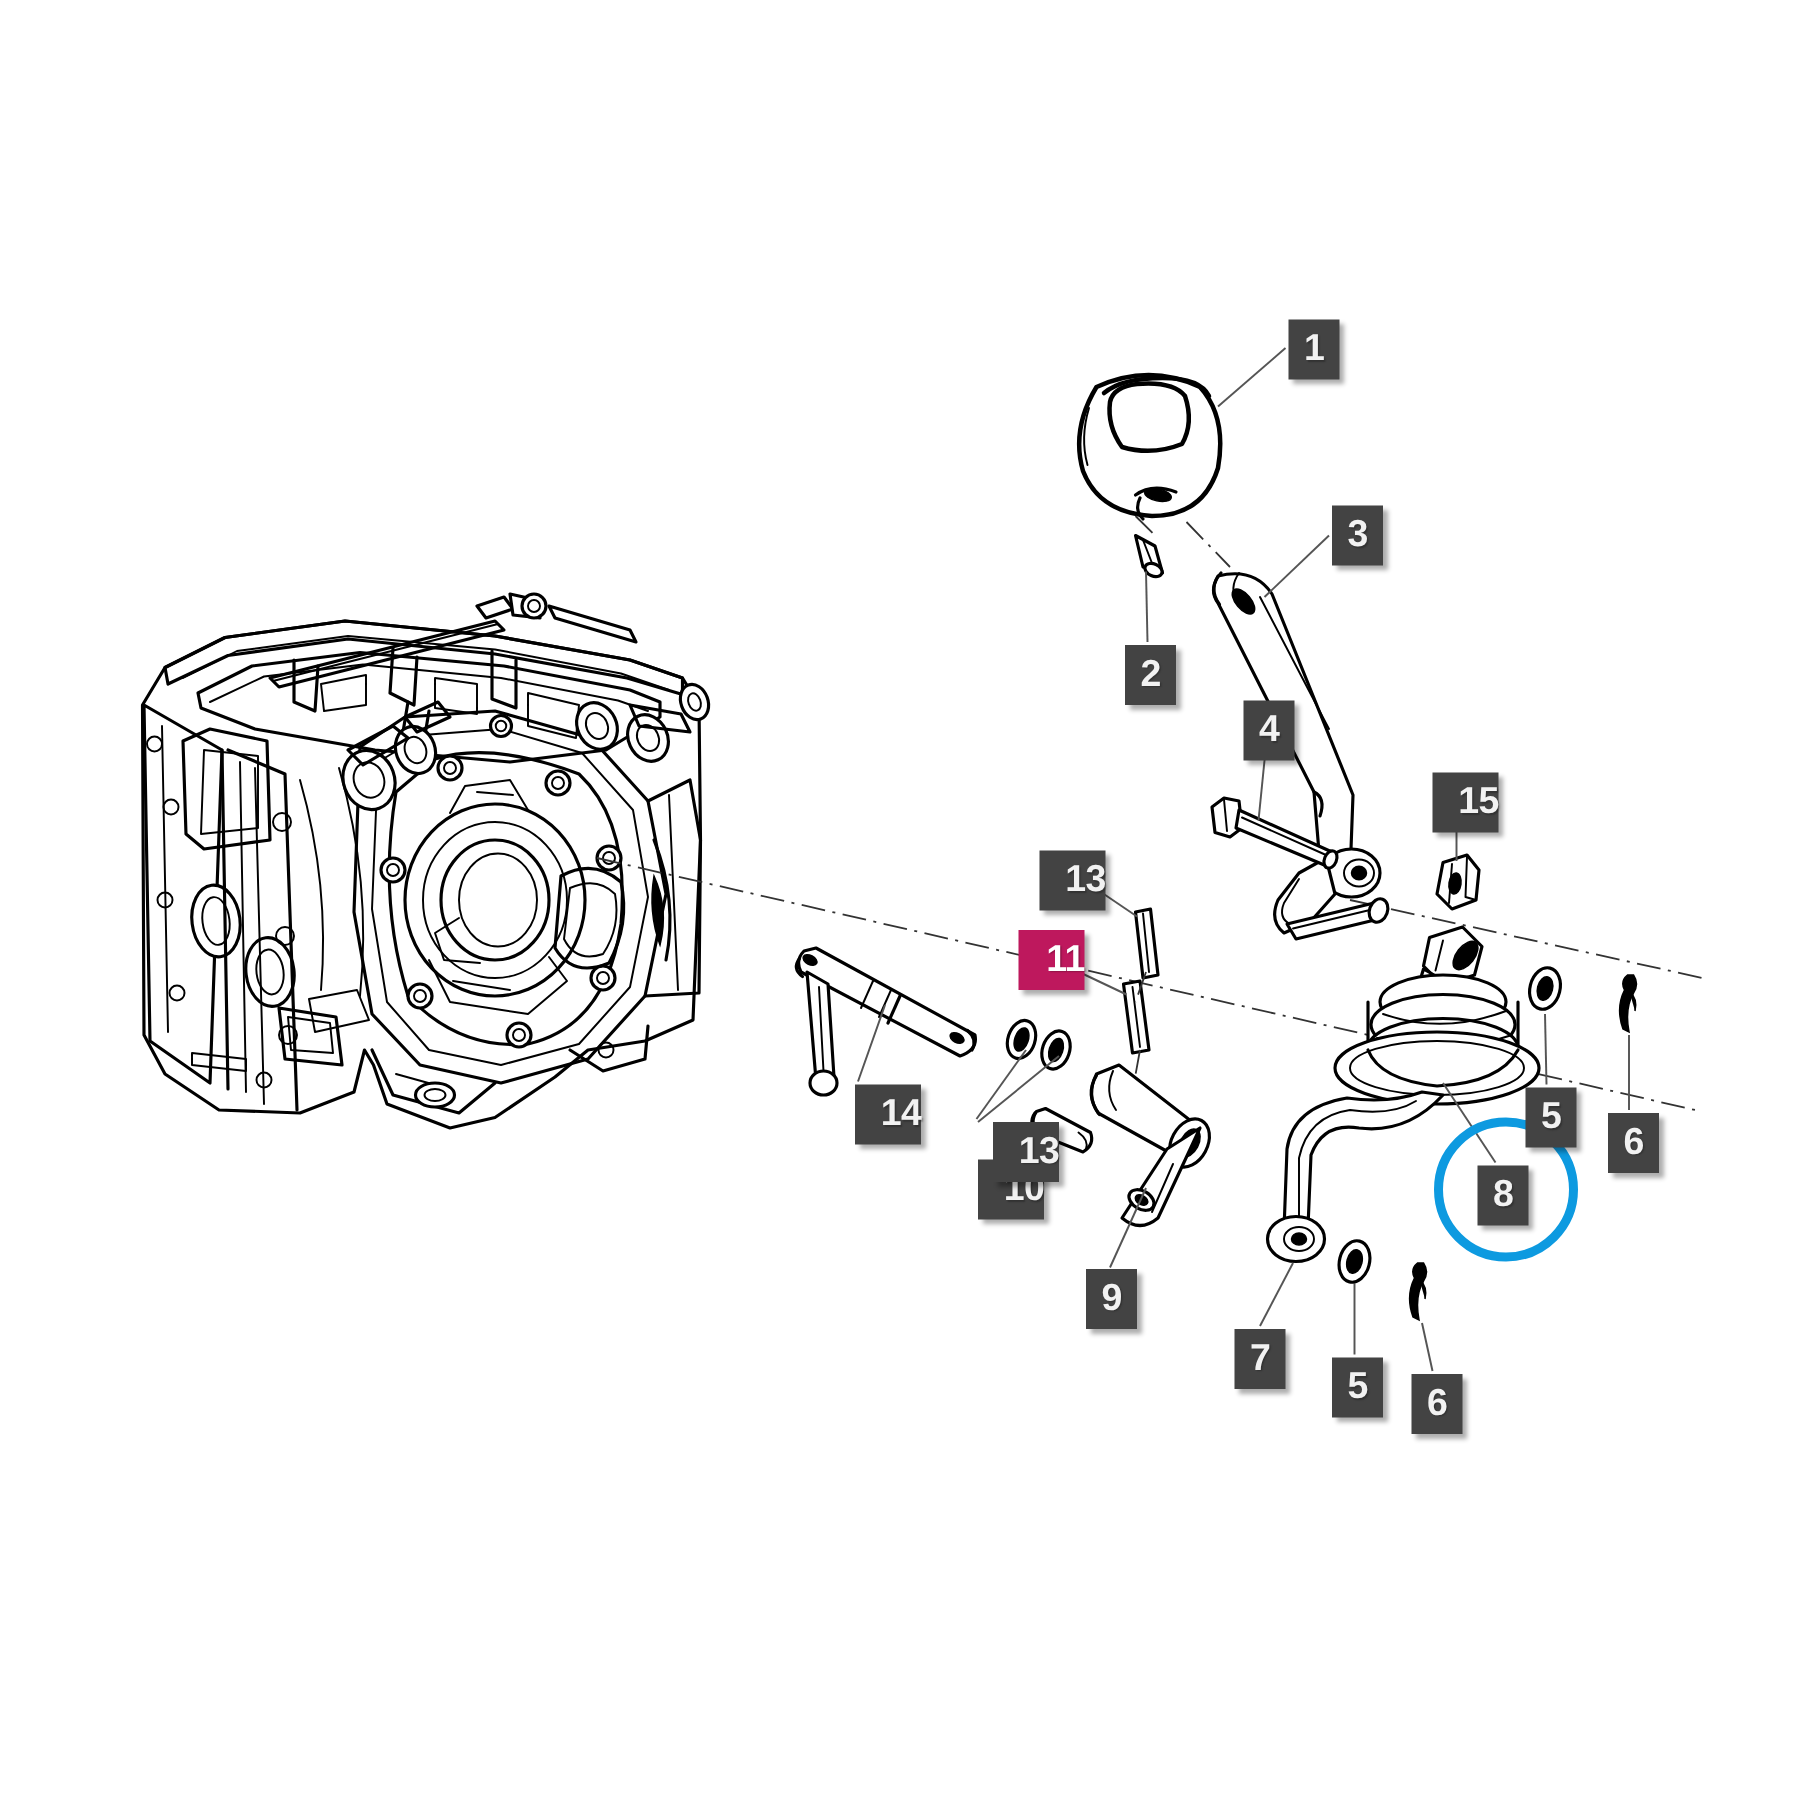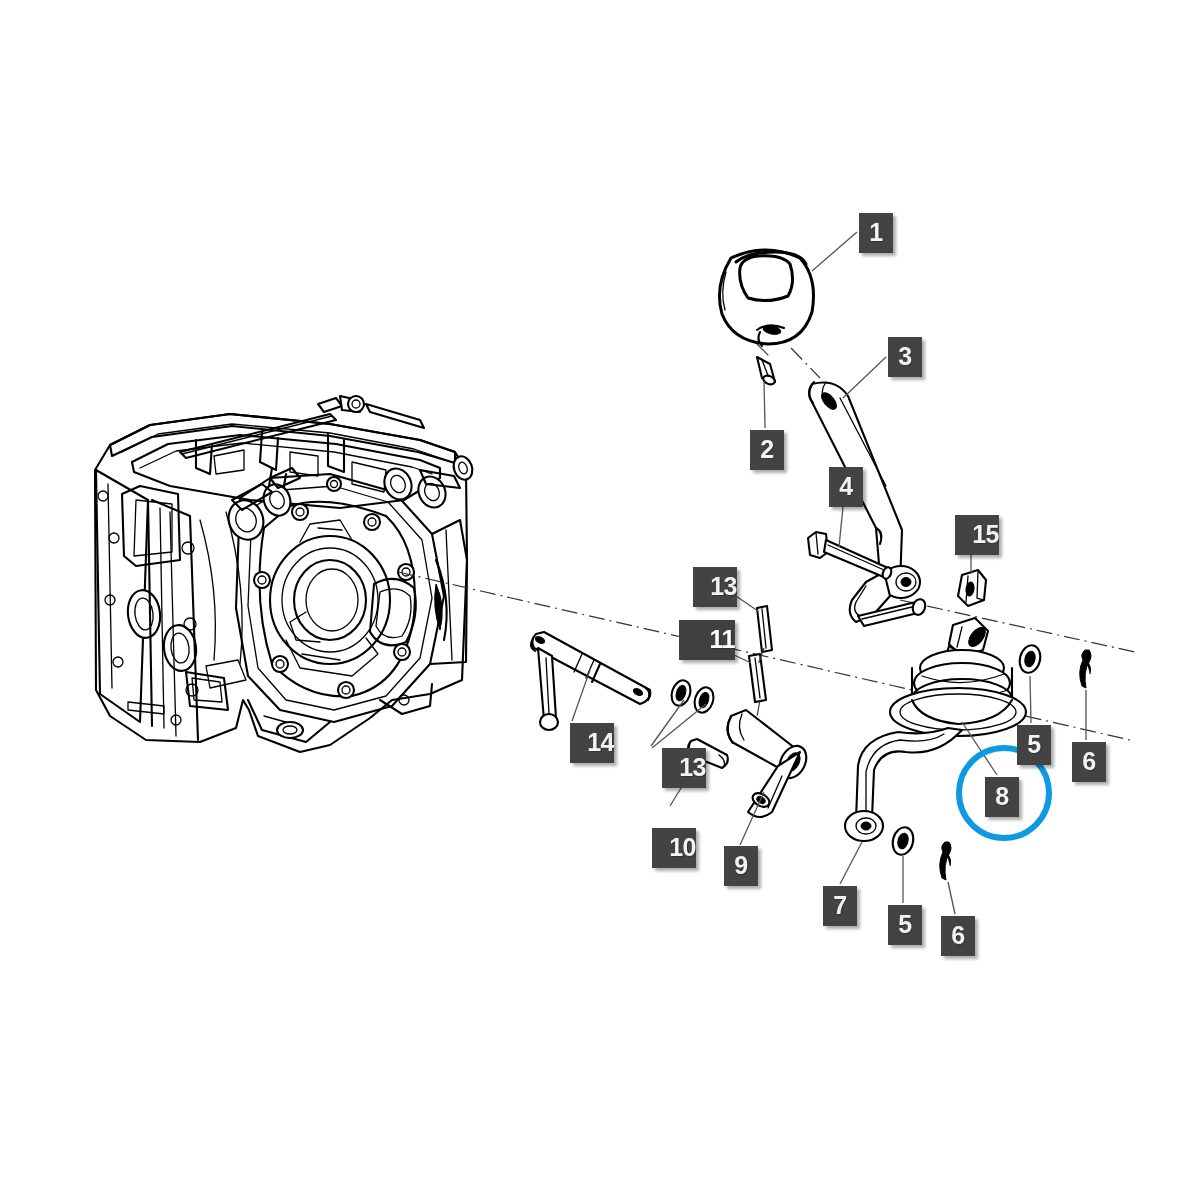--- a/index.html
+++ b/index.html
@@ -39,23 +39,22 @@
     box-shadow: 3px 3px 3px rgba(0,0,0,0.32);
     letter-spacing: -0.5px;
     line-height: 1;
     user-select: none;
   }
   .callout.wide {
     width: 44px;
     justify-content: flex-end;
   }
   .callout.highlight {
-    background: #404040;
+    background: #be185d;
     color: #ffffff;
-    padding-left: 12px;
   }
   .callout span {
     display: block;
     transform: translateY(-1px);
     text-shadow: 1px 1px 1px rgba(0,0,0,0.25);
   }
   .hl-circle {
     position: absolute;
     border: 6px solid #0d9ae0;
     border-radius: 50%;
@@ -419,21 +418,21 @@
   </div>
   <div class="callout" style="left:823px; top:886px;">
     <span>7</span>
   </div>
   <div class="callout" style="left:985px; top:777px;">
     <span>8</span>
   </div>
   <div class="callout" style="left:724px; top:846px;">
     <span>9</span>
   </div>
-  <div class="callout wide" style="left:652px; top:828px;">
+  <div class="callout wide" style="left:652px; top:773px;">
     <span>10</span>
   </div>
   <div class="callout wide highlight" style="left:679px; top:620px;">
     <span>11</span>
   </div>
   <div class="callout wide" style="left:693px; top:567px;">
     <span>13</span>
   </div>
   <div class="callout wide" style="left:630px; top:748px;margin-left:32px;">
     <span>13</span>

